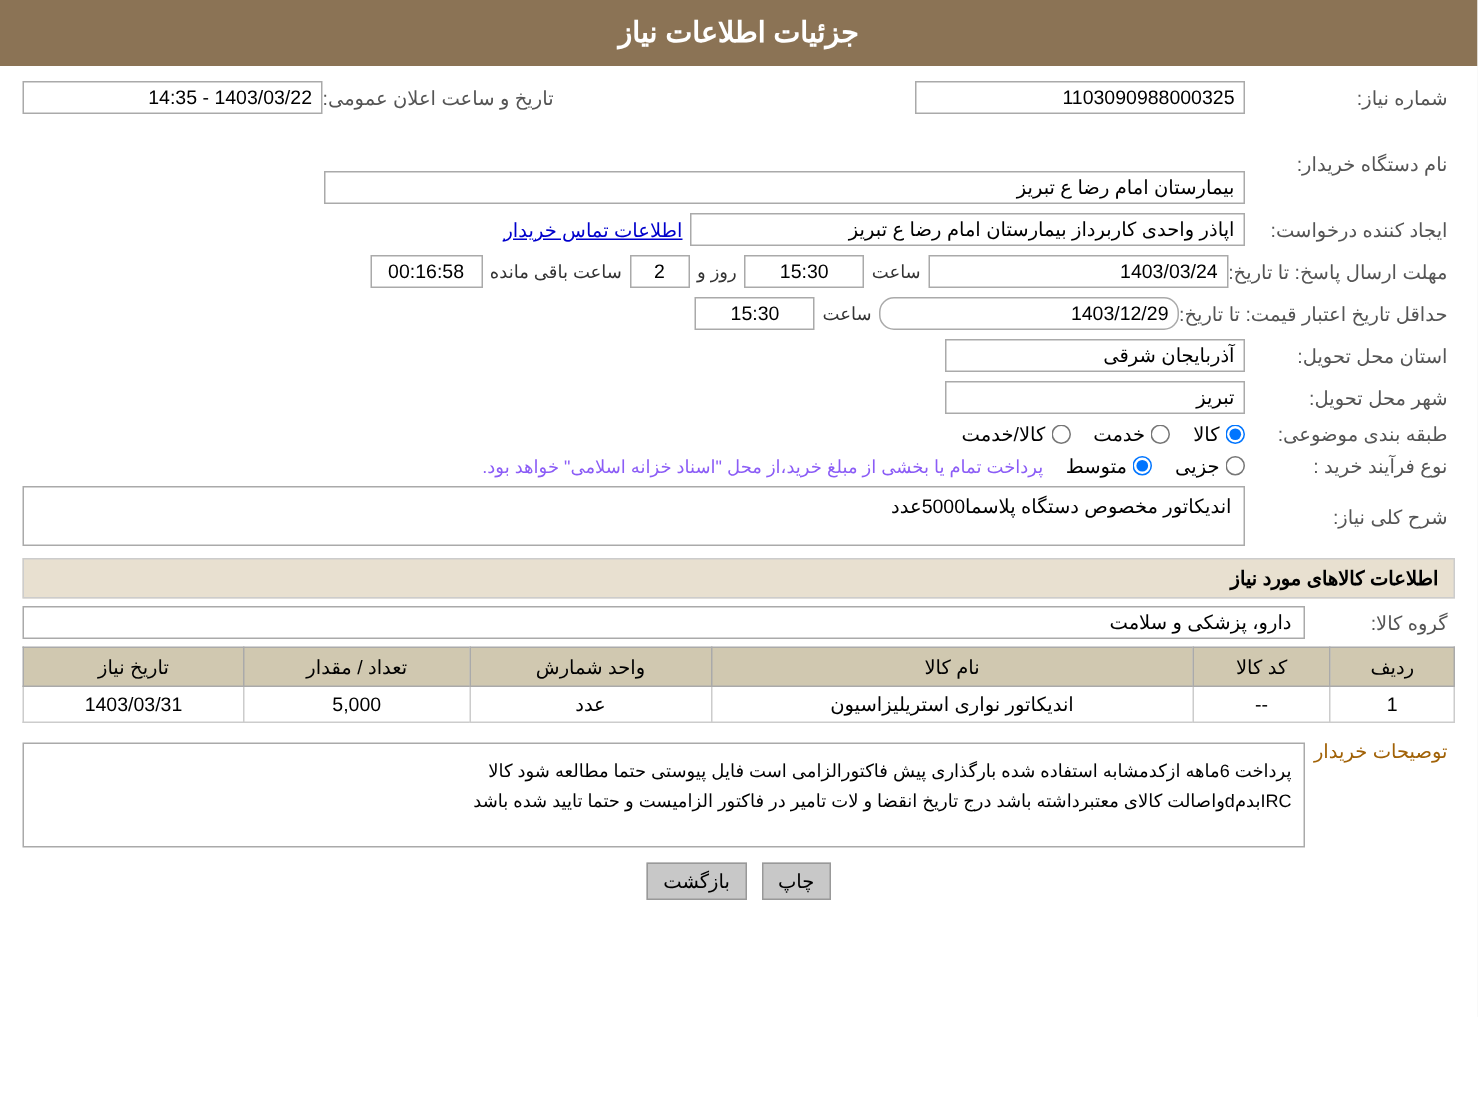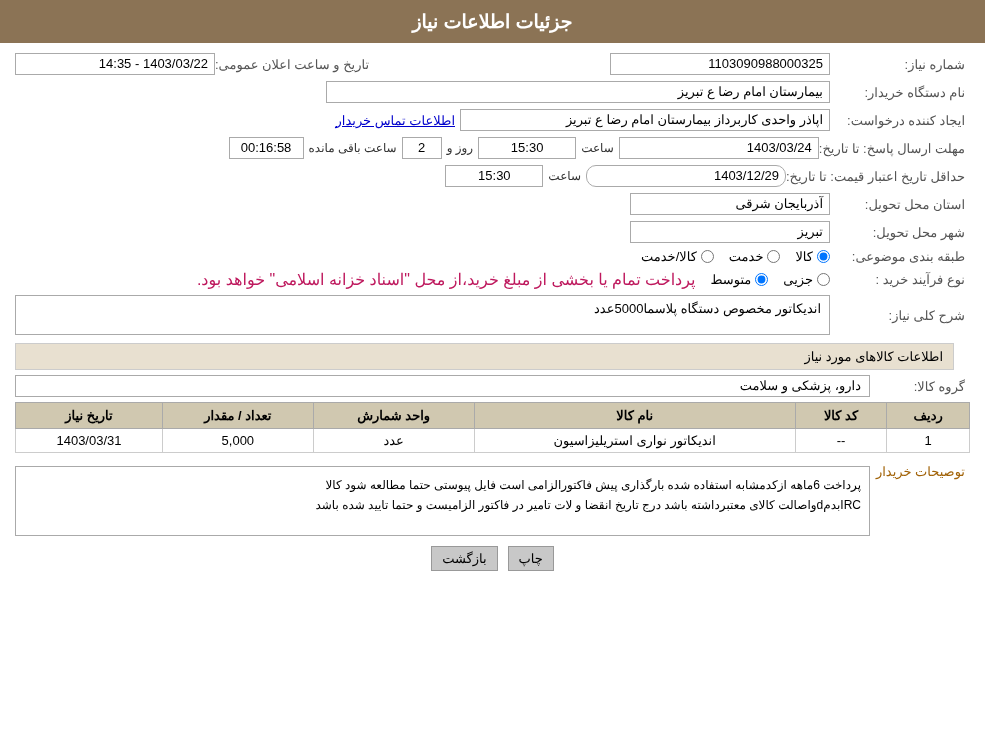--- a/index.html
+++ b/index.html
@@ -64,40 +64,40 @@
     .radio-item {
       display: flex;
       align-items: center;
       gap: 4px;
     }
     .time-box {
       border: 1px solid #aaa;
       background: #fff;
       padding: 2px 6px;
       min-height: 22px;
-      width: 98px;
+      width: 80px;
       text-align: center;
     }
     .countdown-box {
       border: 1px solid #aaa;
       background: #fff;
       padding: 2px 6px;
       min-height: 22px;
       width: 75px;
       text-align: center;
     }
     .small-label {
       font-size: 12px;
       color: #333;
     }
     .section-title {
       background: #e8e0d0;
-      font-weight: normal;
+      font-weight: bold;
       padding: 5px 10px;
-      margin: 8px 16px 5px 0;
+      margin: 8px 0 5px 0;
       text-align: right;
       border: 1px solid #ccc;
     }
     .description-box {
       border: 1px solid #aaa;
       background: #fff;
       padding: 5px 8px;
       min-height: 40px;
       text-align: right;
       width: 100%;
@@ -124,21 +124,21 @@
     table {
       width: 100%;
       border-collapse: collapse;
       margin-top: 5px;
     }
     th {
       background: #d0c8b0;
       border: 1px solid #aaa;
       padding: 5px 8px;
       text-align: center;
-      font-weight: bold;
+      font-weight: normal;
     }
     td {
       border: 1px solid #ccc;
       padding: 4px 8px;
       text-align: center;
     }
     .buyer-notes {
       border: 1px solid #aaa;
       background: #fff;
       padding: 8px;
@@ -196,21 +196,21 @@
       <div class="row">
         <span class="label">شماره نیاز:</span>
         <div class="value-box" style="width:220px;">1103090988000325</div>
         <span style="flex:1"></span>
         <span class="label">تاریخ و ساعت اعلان عمومی:</span>
         <div class="value-box" style="width:170px;">1403/03/22 - 14:35</div>
       </div>
 
       <div class="row">
         <span class="label">نام دستگاه خریدار:</span>
-        <div class="value-box value-box-wide" style="width:504px;">بیمارستان امام رضا  ع  تبریز</div>
+        <div class="value-box value-box-wide" style="width:614px;margin-top:32px;">بیمارستان امام رضا  ع  تبریز</div>
       </div>
 
       <div class="row">
         <span class="label">ایجاد کننده درخواست:</span>
         <div class="value-box" style="width:370px;">اپاذر واحدی کاربرداز بیمارستان امام رضا  ع  تبریز</div>
         <span class="link-text">اطلاعات تماس خریدار</span>
       </div>
 
       <div class="row">
         <span class="label">مهلت ارسال پاسخ: تا تاریخ:</span>
@@ -263,21 +263,21 @@
         <div class="radio-group">
           <div class="radio-item">
             <input type="radio" name="processtype" style="">
             <span>جزیی</span>
           </div>
           <div class="radio-item">
             <input type="radio" name="processtype" checked="" style="">
             <span>متوسط</span>
           </div>
         </div>
-        <span style="margin-right: 15px; color: #be185d; font-size: 16px;">پرداخت تمام یا بخشی از مبلغ خرید،از محل "اسناد خزانه اسلامی" خواهد بود.</span>
+        <span style="margin-right: 15px; color: #8b5cf6; font-size: 12px;">پرداخت تمام یا بخشی از مبلغ خرید،از محل "اسناد خزانه اسلامی" خواهد بود.</span>
       </div>
 
       <div class="row" style="margin-top: 4px;">
         <span class="label">شرح کلی نیاز:</span>
         <div class="description-box" style="flex:1;">اندیکاتور مخصوص دستگاه پلاسما5000عدد</div>
       </div>
 
       <div class="section-title">اطلاعات کالاهای مورد نیاز</div>
 
       <div class="goods-group-row">

